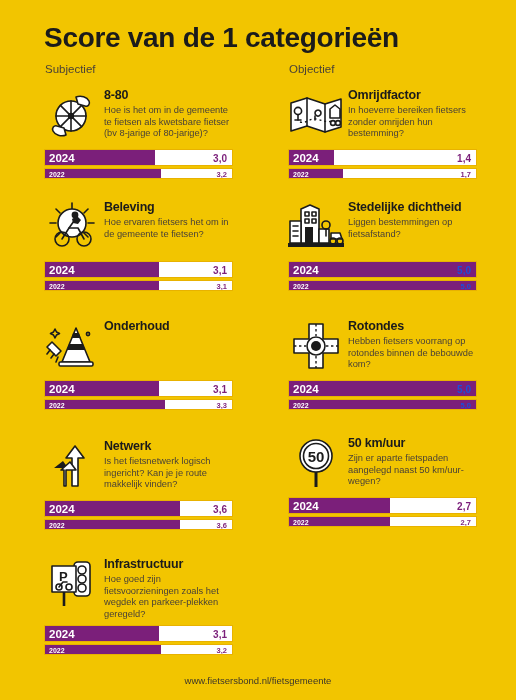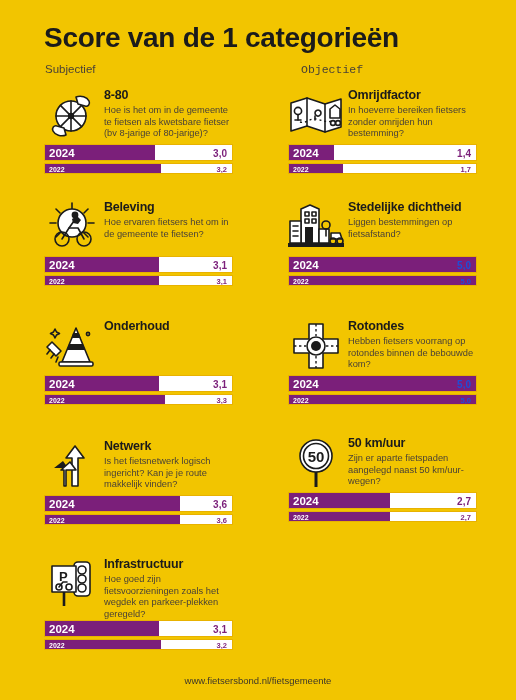--- a/index.html
+++ b/index.html
@@ -16,21 +16,21 @@
   .title{
     position:absolute;left:44px;top:22px;
     font-size:28px;font-weight:bold;letter-spacing:-0.3px;
     color:#1B1B1B;white-space:nowrap;
   }
   .colhead{
     position:absolute;top:63px;
     font-size:11.5px;color:#4A4236;font-weight:normal;
   }
   .colhead.left{left:45px;}
-  .colhead.right{left:301px;font-family:Liberation Mono, monospace;}
+  .colhead.right{left:289px;}
 
   .columns{position:absolute;left:0;top:86px;width:516px;}
   .col{position:absolute;top:0;width:200px;}
   .col.left{left:44px;}
   .col.right{left:288px;}
 
   .card{position:relative;width:189px;}
 
   .card-top{display:flex;align-items:flex-start;min-height:58px;}
   .icon-box{
@@ -42,21 +42,21 @@
   .card-text{padding-top:2px;}
   .card-title{
     font-size:12.5px;font-weight:bold;color:#1B1B1B;
     line-height:14px;margin:0 0 3px 0;letter-spacing:-0.2px;
   }
   .card-desc{
     font-size:9.3px;line-height:11.6px;color:#4A4236;
     margin:0;max-width:132px;
   }
 
-  .bars{width:189px;}
+  .bars{margin-top:5px;width:189px;}
   .bar{
     position:relative;box-sizing:border-box;
     border:1.2px solid #E8B200;background:#FFFFFF;
     overflow:hidden;
   }
   .bar.y2024{height:17px;margin-bottom:2px;}
   .bar.y2022{height:11px;text-align:center;}
   .bar .fill{
     position:absolute;left:0;top:0;bottom:0;
     background:#7B1F7A;

